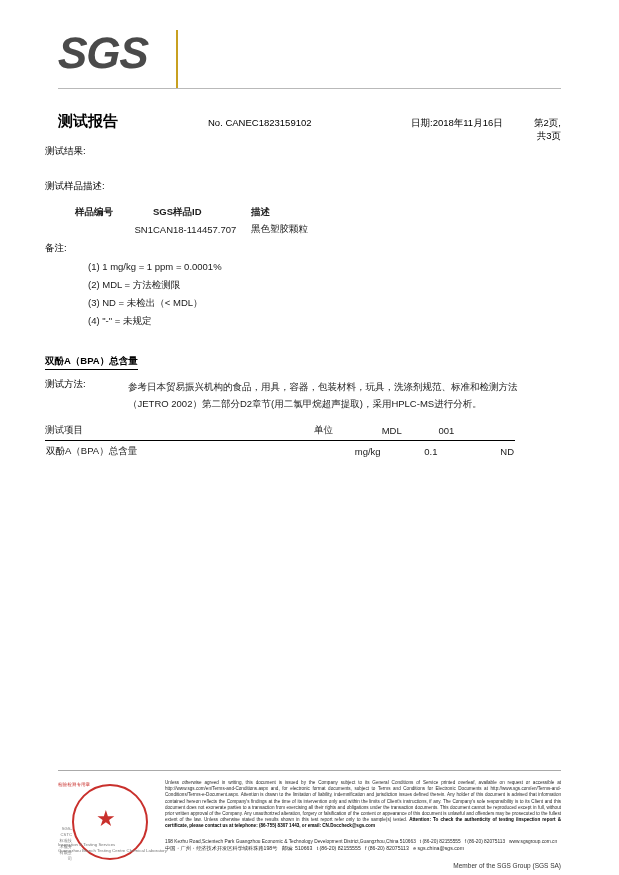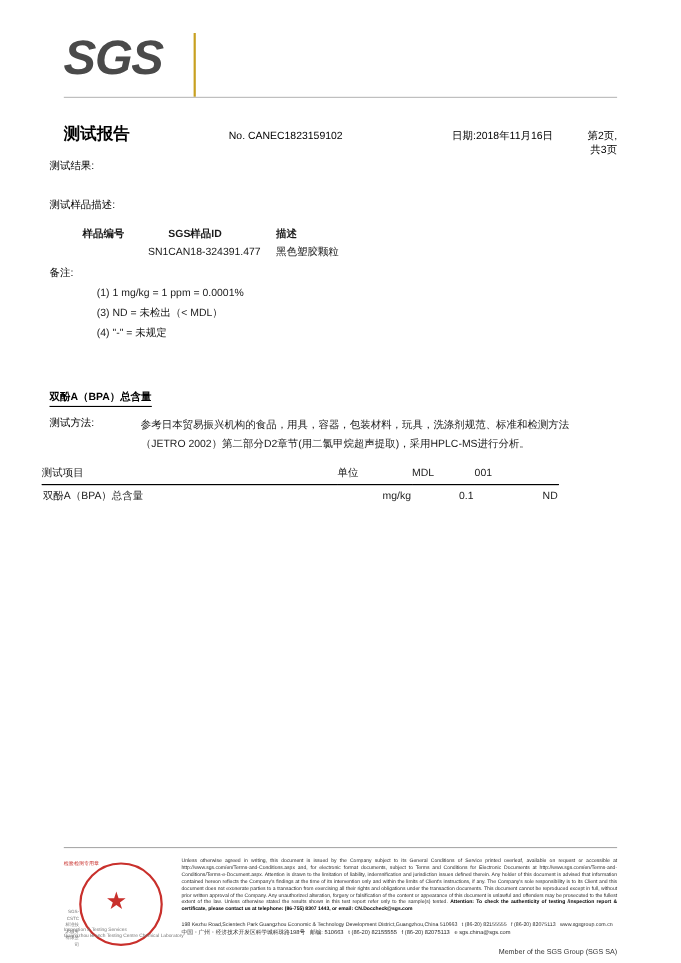--- a/index.html
+++ b/index.html
@@ -143,21 +143,21 @@
     left: 128px;
     top: 378px;
     width: 400px;
     font-size: 9.5px;
     line-height: 17px;
   }
 
   
   .res-table {
     position: absolute;
-    left: 38px;
+    left: 45px;
     top: 424px;
     width: 470px;
     font-size: 9.5px;
     border-collapse: collapse;
   }
   .res-table th {
     font-weight: normal;
     text-align: left;
     padding: 0 0 3px 0;
     border-bottom: 1px solid #000;
@@ -292,29 +292,30 @@
     <thead>
       <tr>
         <th class="col-sn">样品编号</th>
         <th class="col-id">SGS样品ID</th>
         <th class="col-desc">描述</th>
       </tr>
     </thead>
     <tbody>
       <tr>
         <td class="col-sn" style="text-align:right;margin-top:6px;">SN1</td>
-        <td class="col-id">CAN18-324391.477</td>
+        <td class="col-id">CAN18-114457.707</td>
         <td class="col-desc">黑色塑胶颗粒</td>
       </tr>
     </tbody>
   </table>
 
   <div class="sec-label remarks-label">备注:</div>
   <div class="remark-list">
     <div>(1) 1 mg/kg = 1 ppm = 0.0001%</div>
+    <div>(2) MDL = 方法检测限</div>
     <div>(3) ND = 未检出（&lt; MDL）</div>
     <div>(4) "-" = 未规定</div>
   </div>
 
   <div class="sec-label bpa-heading">
     <span class="sec-underline">双酚A（BPA）总含量</span>
   </div>
 
   <div class="sec-label method-label">测试方法:</div>
   <div class="method-text">参考日本贸易振兴机构的食品，用具，容器，包装材料，玩具，洗涤剂规范、标准和检测方法（JETRO 2002）第二部分D2章节(用二氯甲烷超声提取)，采用HPLC-MS进行分析。</div>

